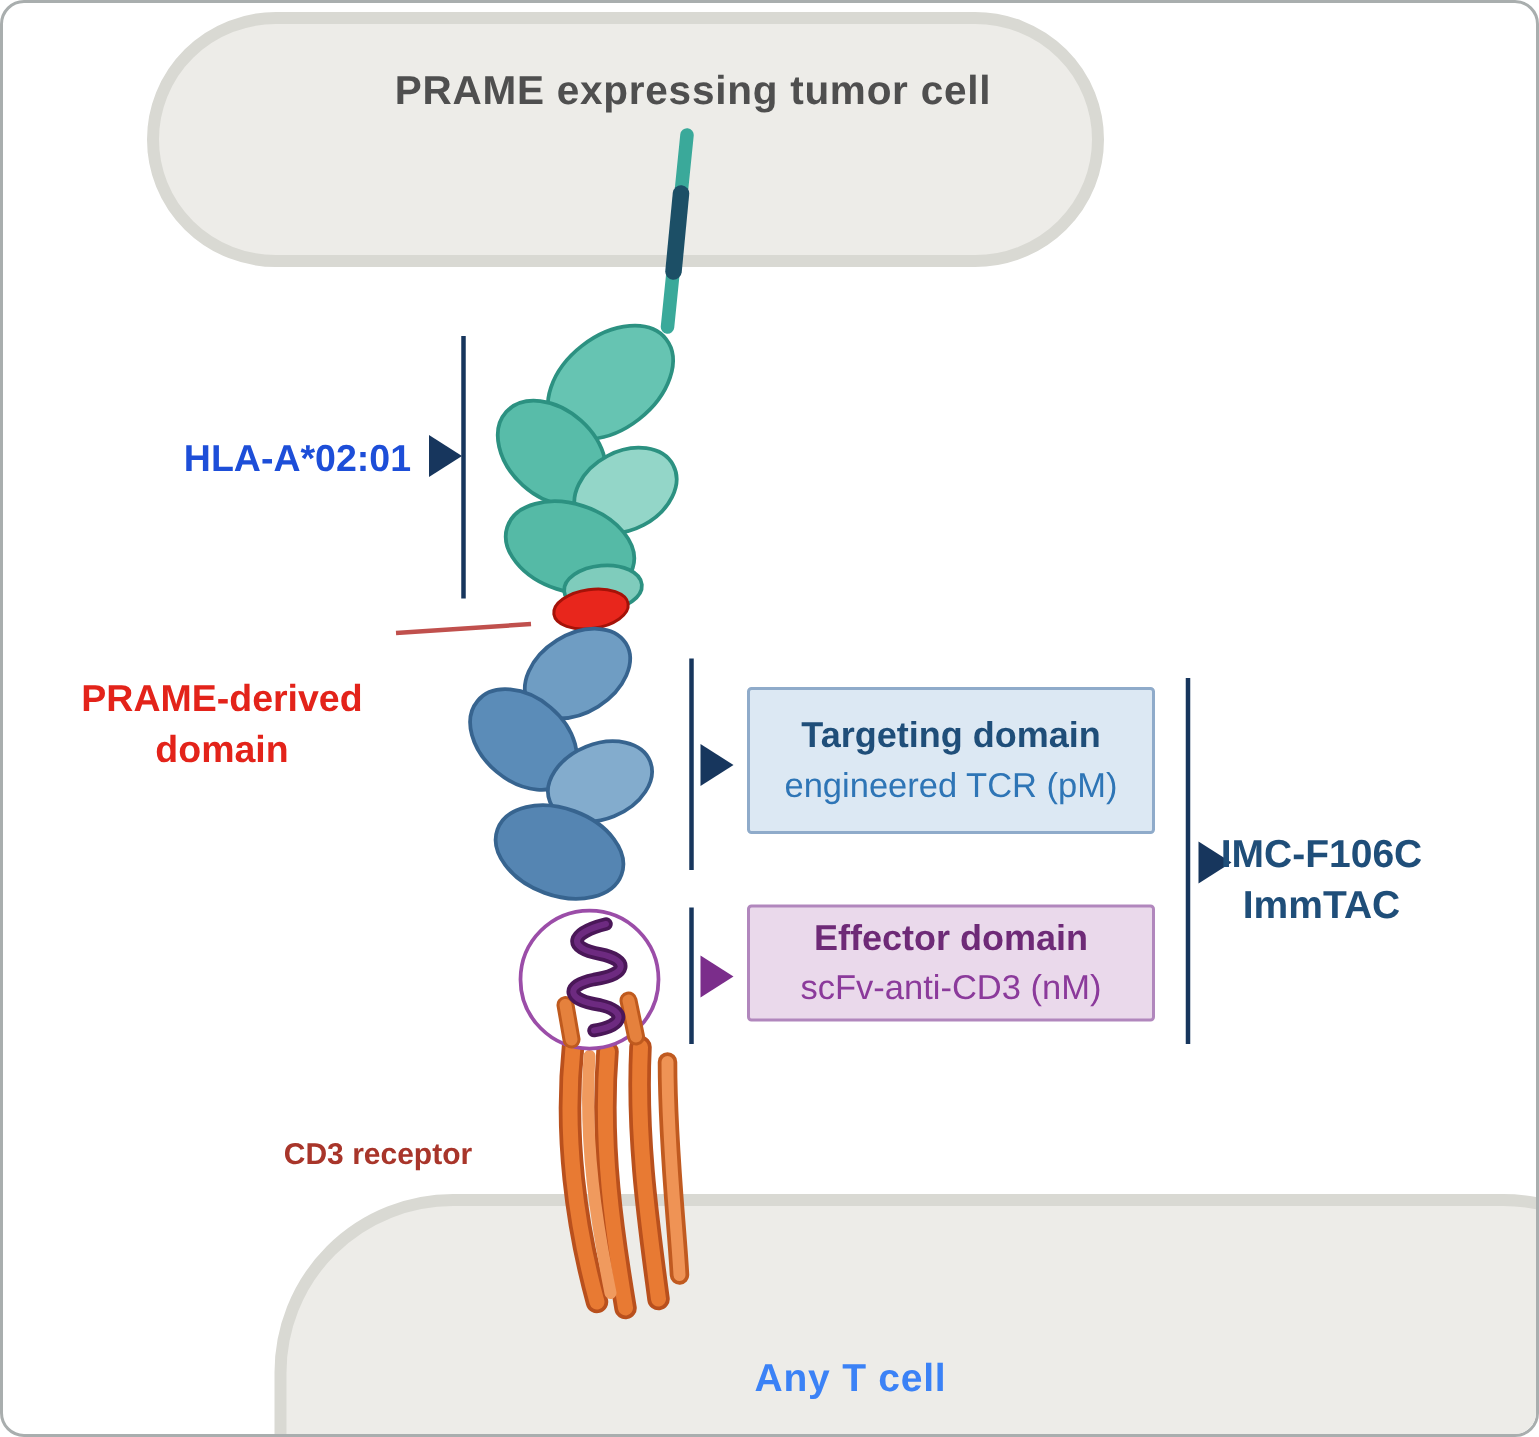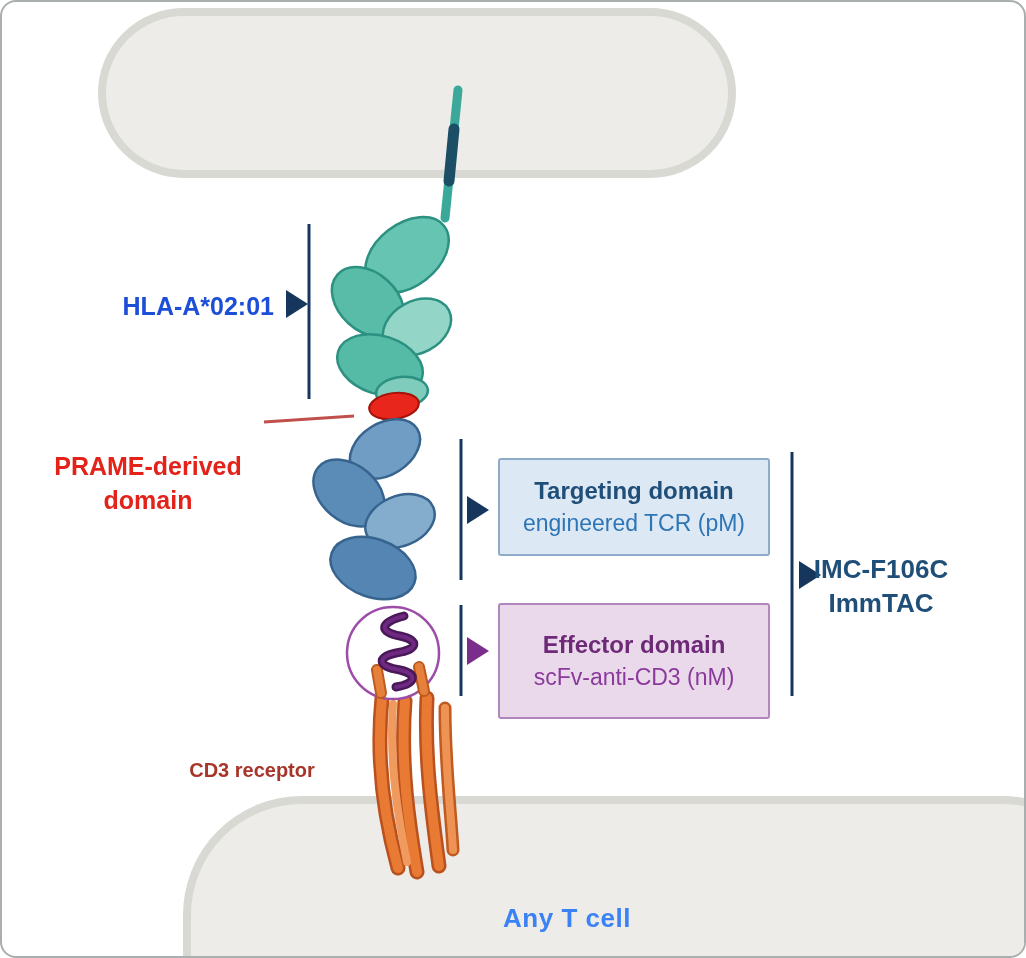--- a/index.html
+++ b/index.html
@@ -26,21 +26,21 @@
   .lbl-immtac{top:551px;left:786px;width:186px;text-align:center;
     font-size:26px;font-weight:700;color:#1f4e79;line-height:1.3;}
   .lbl-cd3{top:756px;left:160px;width:180px;text-align:center;
     font-size:20px;font-weight:700;color:#a8352a;}
   .callout{
     position:absolute;left:496px;width:272px;
     display:flex;flex-direction:column;justify-content:center;align-items:center;
     gap:5px;border-radius:3px;box-sizing:border-box;text-align:center;
   }
   .callout-targeting{top:456px;height:98px;background:#dce8f3;border:2px solid #8fabca;}
-  .callout-effector{top:601px;height:116px;background:#ead9eb;border:2px solid #b187bd;}
+  .callout-effector{top:601px;height:78px;background:#ead9eb;border:2px solid #b187bd;}
   .callout .title{font-size:24px;font-weight:700;}
   .callout .subtitle{font-size:23px;font-weight:400;}
   .callout-targeting .title{color:#1f4e79;text-align:center;}
   .callout-targeting .subtitle{color:#2e75b6;}
   .callout-effector .title{color:#6e2a77;}
   .callout-effector .subtitle{color:#8b3a9b;}
 </style>
 </head>
 <body>
 
@@ -104,20 +104,21 @@
     <line x1="459" y1="437" x2="459" y2="578" stroke="#17365d" stroke-width="3"></line>
     <polygon points="465,494 465,522 487,508" fill="#17365d"></polygon>
 
     <line x1="459" y1="603" x2="459" y2="694" stroke="#17365d" stroke-width="3"></line>
     <polygon points="465,635 465,663 487,649" fill="#7b2d8b"></polygon>
 
     <line x1="790" y1="450" x2="790" y2="694" stroke="#17365d" stroke-width="3"></line>
     <polygon points="797,559 797,587 819,573" fill="#17365d"></polygon>
   </svg>
 
+  <div class="lbl lbl-tumor">PRAME expressing tumor cell</div>
 
   <div class="lbl lbl-tcell">Any T cell</div>
 
   <div class="lbl lbl-hla">HLA-A*02:01</div>
 
   <div class="lbl lbl-peptide">
     <div>PRAME-derived</div>
     <div>domain</div>
   </div>
 

